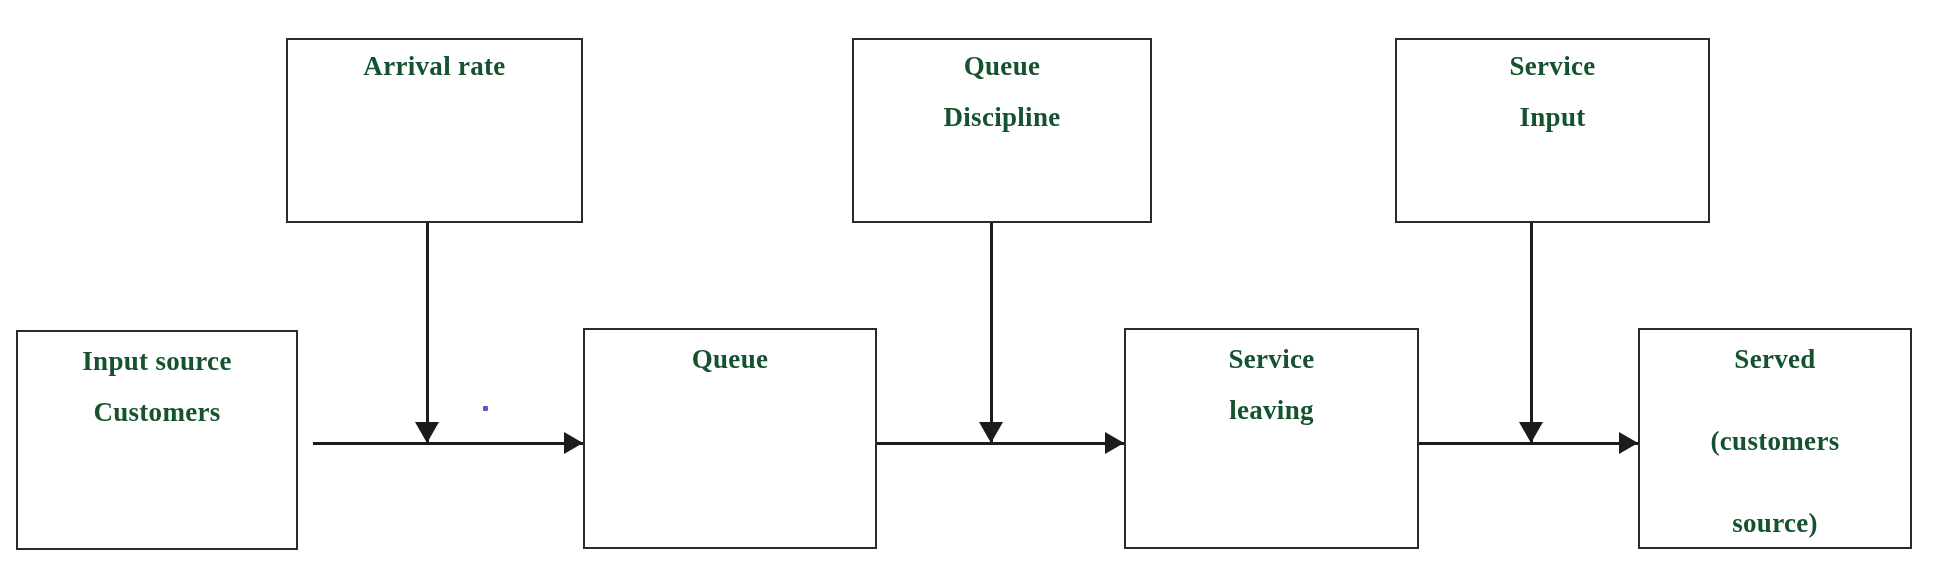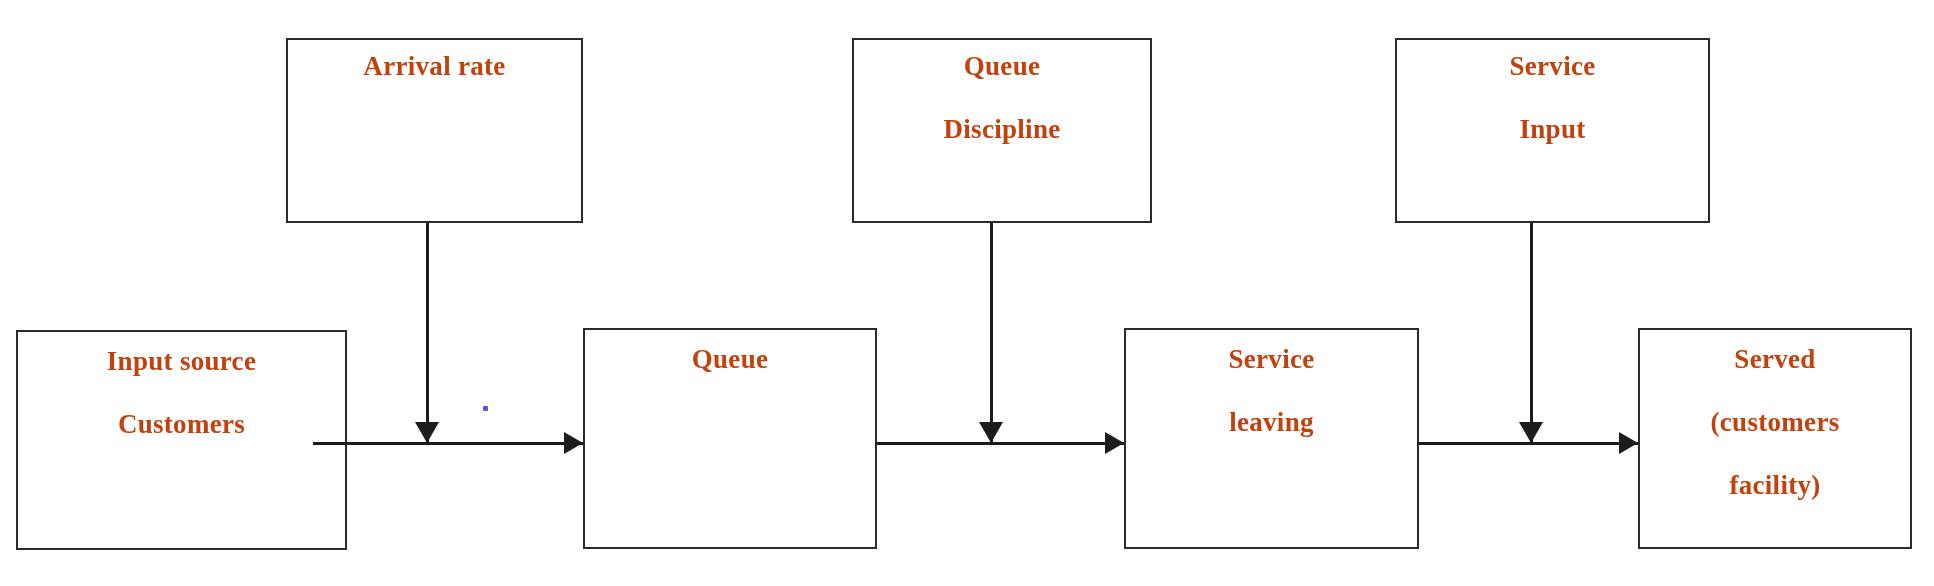--- a/index.html
+++ b/index.html
@@ -29,24 +29,24 @@
     align-items: center;
     justify-content: flex-start;
   }
   .node-line {
     font-weight: bold;
     font-size: 27px;
     line-height: 1;
     letter-spacing: 0.3px;
     text-align: right;
     white-space: nowrap;
-    color: #c2410c;
+    color: #14532d;
   }
   .node-line + .node-line {
-    margin-top: 36px;
+    margin-top: 24px;
   }
   .node-pad-top {
     padding-top: 13px;
   }
   .node-pad-top-lg {
     padding-top: 16px;
   }
   
   .h-line {
     position: absolute;
@@ -95,38 +95,38 @@
   <div class="node node-pad-top" style="left: 852px; top: 38px; width: 300px; height: 185px;">
     <div class="node-line">Queue</div>
     <div class="node-line">Discipline</div>
   </div>
 
   <div class="node node-pad-top" style="left: 1395px; top: 38px; width: 315px; height: 185px;">
     <div class="node-line">Service</div>
     <div class="node-line">Input</div>
   </div>
 
-  <div class="node node-pad-top-lg" style="left: 16px; top: 330px; width: 331px; height: 220px;">
+  <div class="node node-pad-top-lg" style="left: 16px; top: 330px; width: 282px; height: 220px;">
     <div class="node-line">Input source</div>
     <div class="node-line">Customers</div>
   </div>
 
   <div class="node node-pad-top-lg" style="left: 583px; top: 328px; width: 294px; height: 221px;">
     <div class="node-line">Queue</div>
   </div>
 
   <div class="node node-pad-top-lg" style="left: 1124px; top: 328px; width: 295px; height: 221px;">
     <div class="node-line">Service</div>
     <div class="node-line">leaving</div>
   </div>
 
-  <div class="node node-pad-top-lg" style="left: 1638px; top: 328px; width: 274px; height: 221px;">
+  <div class="node node-pad-top-lg" style="left: 1638px; top: 328px; width: 274px; height: 221px; gap: 31px;">
     <div class="node-line">Served</div>
     <div class="node-line">(customers</div>
-    <div class="node-line">facility)</div>
+    <div class="node-line">source)</div>
   </div>
 
   <div class="h-line" style="left: 313px; top: 442px; width: 270px;"></div>
   <div class="arrow-right" style="left: 564px; top: 432px;"></div>
 
   <div class="h-line" style="left: 877px; top: 442px; width: 247px;"></div>
   <div class="arrow-right" style="left: 1105px; top: 432px;"></div>
 
   <div class="h-line" style="left: 1419px; top: 442px; width: 219px;"></div>
   <div class="arrow-right" style="left: 1619px; top: 432px;"></div>

